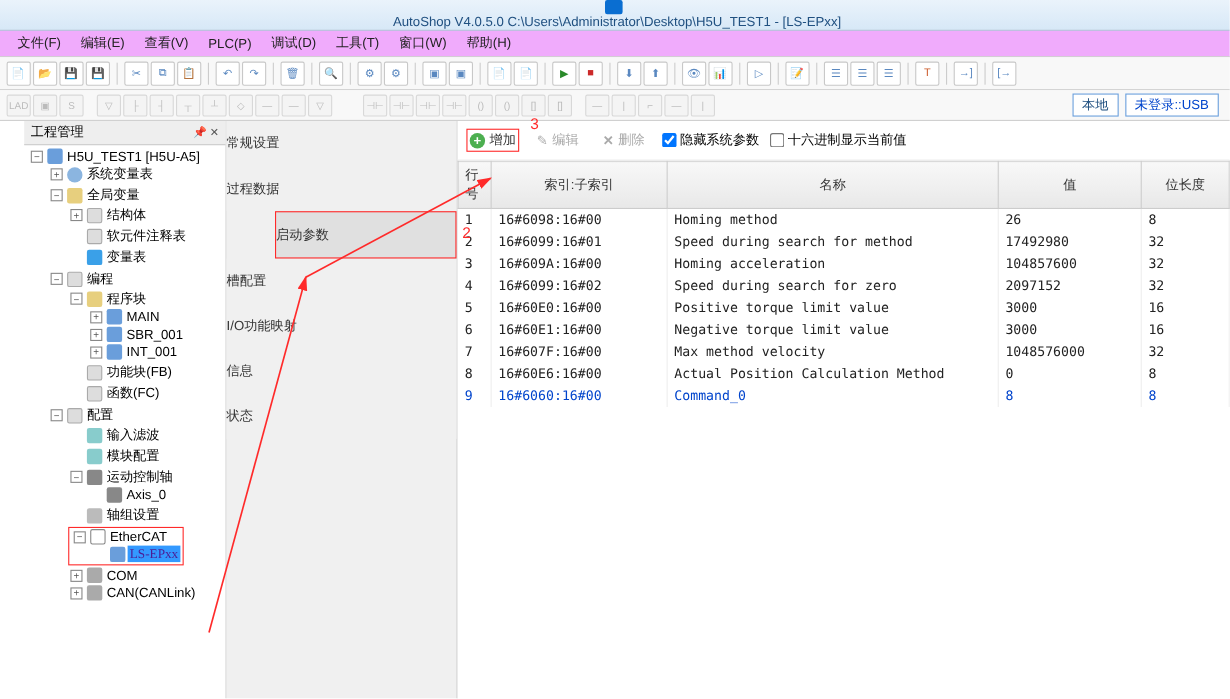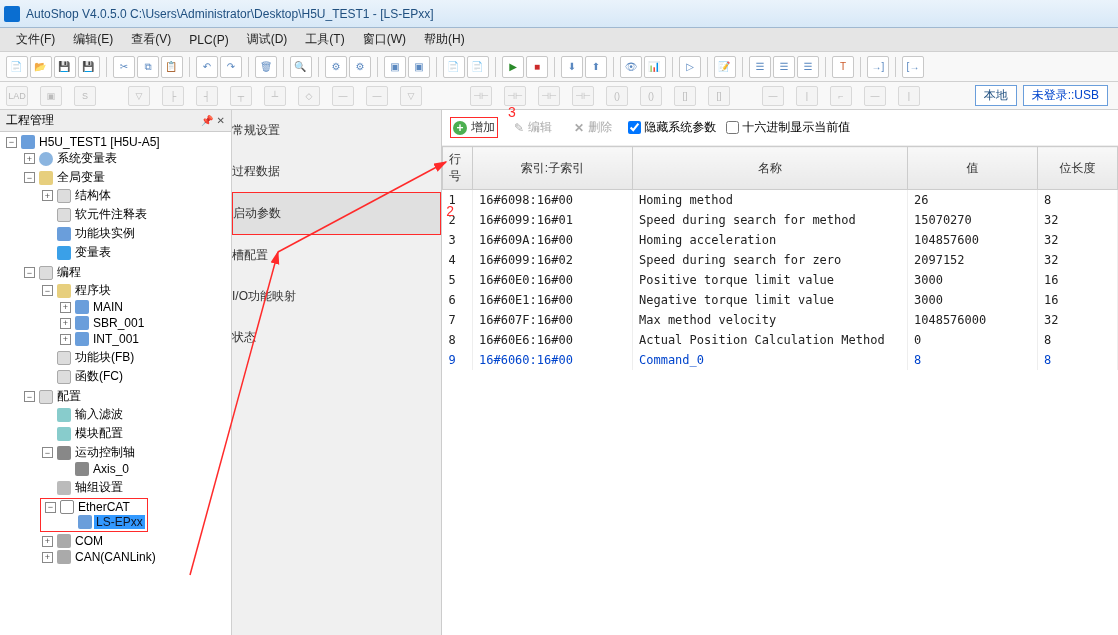--- a/index.html
+++ b/index.html
@@ -1,59 +1,59 @@
 <!DOCTYPE html>
 <html><head>
 <meta charset="utf-8">
 <style>
 * { box-sizing: border-box; margin: 0; padding: 0; font-family: "Microsoft YaHei", "Segoe UI", sans-serif; font-size: 12px; }
 body { background: #fff; width: 1118px; height: 635px; overflow: hidden; position: relative; }
 
-.titlebar { height: 28px; background: linear-gradient(#eaf3fb,#d7e8f7); display: flex; align-items: center; padding-left: 4px; border-bottom: 1px solid #a0b8d0; }
+.titlebar { height: 28px; background: linear-gradient(#eaf3fb,#d7e8f7); display: flex; align-items: center; padding-left: 4px; border-bottom: 1px solid #a0b8d0; flex-direction: column; }
 .titlebar .icon { width: 16px; height: 16px; background: #0a6ed1; margin-right: 6px; display:inline-block; border-radius:2px;}
 .titlebar .title { color: #205080; }
 
-.menubar { height: 24px; background: #e5e5e5; border-bottom: 1px solid #d0d0d0; display: flex; align-items: center; padding-left: 8px; gap: 2px; }
+.menubar { height: 24px; background: #f0abfc; border-bottom: 1px solid #d0d0d0; display: flex; align-items: center; padding-left: 8px; gap: 2px; }
 .menubar span { padding: 2px 8px; color: #222; cursor: default; }
 
 .toolbar { height: 30px; background: #f8f8f8; border-bottom: 1px solid #d0d0d0; display: flex; align-items: center; padding-left: 6px; gap: 2px; }
 .toolbar .tb { width: 22px; height: 22px; border: 1px solid #c8c8c8; background: #fff; border-radius: 2px; display:flex; align-items:center; justify-content:center; color:#5a88c0; font-size:10px;}
 .toolbar .sep { width:1px; height:20px; background:#ccc; margin:0 4px; }
 
-.toolbar2 { height: 28px; background: #f8f8f8; border-bottom: 1px solid #d0d0d0; display: flex; align-items: center; padding-left: 6px; gap: 12px; position:relative;}
+.toolbar2 { height: 28px; background: #f8f8f8; border-bottom: 1px solid #d0d0d0; display: flex; align-items: center; padding-left: 6px; gap: 2px; position:relative;}
 .toolbar2 .tb2 { width: 22px; height: 20px; border: 1px solid #d8d8d8; background: #f4f4f4; border-radius: 2px; color:#bbb; display:flex;align-items:center;justify-content:center;font-size:9px;}
 .toolbar2 .right-btns { position: absolute; right: 10px; display: flex; gap: 6px; align-items: center; }
 .toolbar2 .btn-sm { border: 1px solid #6a9edb; padding: 1px 8px; background: #fff; color: #205080; }
 
 .body { display: flex; height: calc(635px - 28px - 24px - 30px - 28px); }
 
-.left-panel { width: 232px; background: #fff; border-right: 1px solid #d0d0d0; display: flex; flex-direction: column; }
+.left-panel { width: 184px; background: #fff; border-right: 1px solid #d0d0d0; display: flex; flex-direction: column; margin-left: 22px; }
 .panel-header { background: #eee; border-bottom: 1px solid #ccc; padding: 2px 6px; display: flex; align-items:center; justify-content:space-between;}
 .panel-header .pin { font-size: 10px; color: #555; }
 .tree { flex: 1; overflow: auto; padding: 2px 0 2px 4px; }
 .tree ul { list-style: none; padding-left: 0; }
 .tree li { padding: 1px 0; white-space: nowrap; position: relative; }
 .tree .row { display:flex; align-items:center; gap:2px; padding-left: 2px;}
 .tree .exp { width: 11px; height: 11px; border: 1px solid #888; display:inline-flex; align-items:center; justify-content:center; font-size:9px; line-height:8px; background:#fff; color:#555; margin-right:2px;}
 .tree .noexp { width:13px; display:inline-block; }
 .tree .ico { width:14px; height:14px; display:inline-block; background:#6a9edb; border-radius:2px; flex-shrink:0;}
 .tree .ico.folder { background:#e7cf7e; }
 .tree .ico.gear { background:#8bb5e0; border-radius:50%; }
 .tree .ico.doc { background:#ddd; border:1px solid #aaa; }
 .tree .ico.eth { background:#fff; border:1px solid #888; }
 .tree .label { padding: 0 2px; text-align: right; }
-.tree .selected { background: #3399ff; color: #0f172a; }
+.tree .selected { background: #3399ff; color: #4c1d95; font-family: Liberation Serif, serif; }
 .tree ul ul { padding-left: 18px; }
 
 .red-box { border: 1px solid #ff2a2a; }
 .annot-num { color: #ff2a2a; font-size: 14px; font-weight: 400; position:absolute;}
 
 .mid-panel { width: 210px; background: #f0f0f0; border-right: 1px solid #ccc; }
 .mid-panel .tab { padding: 12px 0; text-align: left; color: #333; cursor: pointer; background: #f0f0f0; }
-.mid-panel .tab.sel { background: #e0e0e0; }
+.mid-panel .tab.sel { background: #e0e0e0; margin-left: 44px; }
 
 .right-panel { flex:1; background: #fff; display:flex; flex-direction:column;}
 .right-toolbar { height: 36px; display:flex; align-items:center; padding: 0 8px; gap: 10px; border-bottom: 1px solid #eee;}
 .right-toolbar .rbtn { display:flex; align-items:center; gap:4px; color:#333; padding:2px 6px;}
 .right-toolbar .rbtn.disabled { color:#aaa; }
 .right-toolbar .addbox { border: 1px solid #ff2a2a; padding:1px 2px;}
 .right-toolbar .plus { width:14px;height:14px;background:#4caf50;border-radius:50%;color:#fff;display:inline-flex;align-items:center;justify-content:center;font-weight:bold;}
 .right-toolbar .chk { display:flex;align-items:center;gap:3px;}
 .right-toolbar .chk input { width:13px;height:13px;}
 
@@ -213,27 +213,20 @@
                 <li>
                     <div class="row">
                       <span class="noexp"></span>
                       <span class="ico doc"></span>
                       <span class="label">软元件注释表</span>
                     </div>
                   </li>
                 <li>
                     <div class="row">
                       <span class="noexp"></span>
-                      <span class="ico"></span>
-                      <span class="label">功能块实例</span>
-                    </div>
-                  </li>
-                <li>
-                    <div class="row">
-                      <span class="noexp"></span>
                       <span class="ico" style="background:#3aa0e8"></span>
                       <span class="label">变量表</span>
                     </div>
                   </li>
               </ul>
             </li>
             <li>
                 <div class="row">
                   <span class="exp">−</span>
                   <span class="ico doc"></span>
@@ -371,20 +364,21 @@
 
   <div class="mid-panel">
     <div class="tab">常规设置</div>
     <div class="tab">过程数据</div>
     <div class="tab sel red-box" style="position:relative;">
       <span>启动参数</span>
       <span class="annot-num" style="right:-14px; top:10px;">2</span>
     </div>
     <div class="tab">槽配置</div>
     <div class="tab">I/O功能映射</div>
+    <div class="tab">信息</div>
     <div class="tab">状态</div>
   </div>
 
   <div class="right-panel">
     <div class="right-toolbar" style="position:relative;">
       <span class="annot-num" style="left:66px; top:-6px;">3</span>
       <div class="addbox rbtn">
         <span class="plus">+</span>
         <span>增加</span>
       </div>
@@ -421,21 +415,21 @@
               <td class="col-line">1</td>
               <td>16#6098:16#00</td>
               <td>Homing method</td>
               <td>26</td>
               <td>8</td>
             </tr>
             <tr>
               <td class="col-line">2</td>
               <td>16#6099:16#01</td>
               <td>Speed during search for method</td>
-              <td>15070270</td>
+              <td>17492980</td>
               <td>32</td>
             </tr>
             <tr>
               <td class="col-line">3</td>
               <td>16#609A:16#00</td>
               <td>Homing acceleration</td>
               <td>104857600</td>
               <td>32</td>
             </tr>
             <tr>

